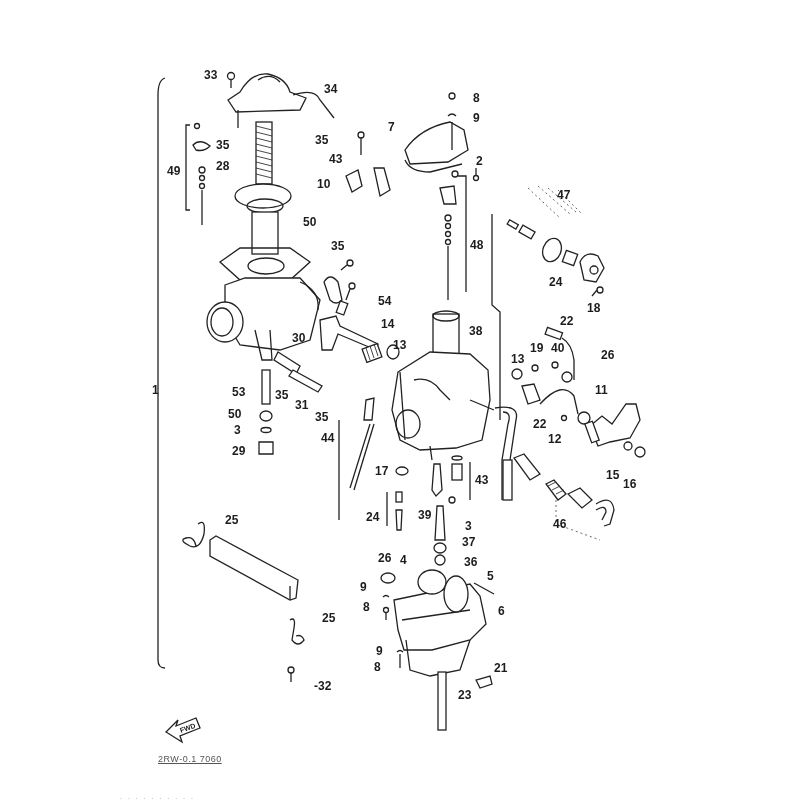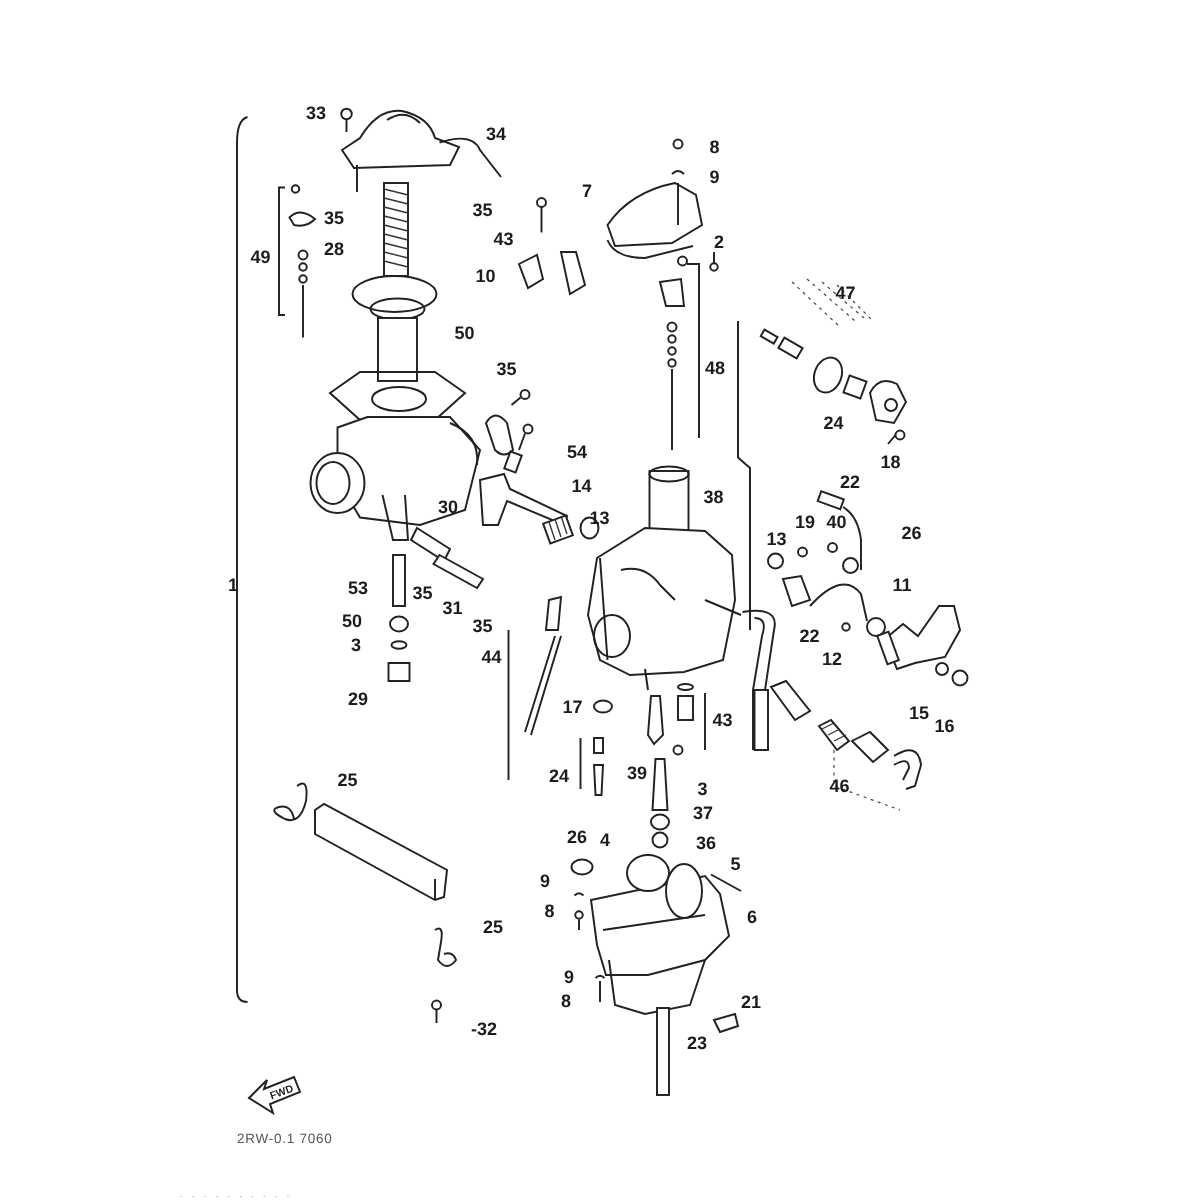--- a/index.html
+++ b/index.html
@@ -1,21 +1,21 @@
 <!DOCTYPE html>
 <html><head>
 <meta charset="utf-8">
 <style>
   html, body { margin: 0; padding: 0; background: #ffffff; }
   body { width: 800px; height: 800px; position: relative; overflow: hidden;
          font-family: "Liberation Sans", sans-serif; color: #1a1a1a; }
   #diagram { position: absolute; left: 0; top: 0; width: 800px; height: 800px; }
   .lbl { position: absolute; font-size: 12px; font-weight: bold; line-height: 12px;
          color: #1c1c1c; white-space: nowrap; cursor: pointer; }
-  .caption { position: absolute; font-size: 9px; color: #555; letter-spacing: 0.5px; }
+  .caption { position: absolute; font-size: 9px; color: #555; letter-spacing: 0.5px; text-decoration: underline; }
   .footer { position: absolute; font-size: 7px; color: #999; letter-spacing: 2px; }
   svg .ln { stroke: #222; fill: none; stroke-width: 1.3; }
   svg .thin { stroke: #333; fill: none; stroke-width: 0.9; }
   svg .dash { stroke: #444; fill: none; stroke-width: 0.8; stroke-dasharray: 2 3; }
   svg .fillw { fill: #fff; stroke: #222; stroke-width: 1.3; }
 </style>
 </head>
 <body>
 
 <div id="diagram">
@@ -321,21 +321,21 @@
   <span class="lbl" style="left:551px;top:342px">40</span>
   <span class="lbl" style="left:601px;top:349px">26</span>
   <span class="lbl" style="left:595px;top:384px">11</span>
   <span class="lbl" style="left:232px;top:386px">53</span>
   <span class="lbl" style="left:275px;top:389px">35</span>
   <span class="lbl" style="left:295px;top:399px">31</span>
   <span class="lbl" style="left:315px;top:411px">35</span>
   <span class="lbl" style="left:152px;top:384px">1</span>
   <span class="lbl" style="left:228px;top:408px">50</span>
   <span class="lbl" style="left:234px;top:424px">3</span>
-  <span class="lbl" style="left:232px;top:460px">29</span>
+  <span class="lbl" style="left:232px;top:445px">29</span>
   <span class="lbl" style="left:321px;top:432px">44</span>
   <span class="lbl" style="left:533px;top:418px">22</span>
   <span class="lbl" style="left:548px;top:433px">12</span>
   <span class="lbl" style="left:606px;top:469px">15</span>
   <span class="lbl" style="left:623px;top:478px">16</span>
   <span class="lbl" style="left:375px;top:465px">17</span>
   <span class="lbl" style="left:475px;top:474px">43</span>
   <span class="lbl" style="left:366px;top:511px">24</span>
   <span class="lbl" style="left:418px;top:509px">39</span>
   <span class="lbl" style="left:553px;top:518px">46</span>

